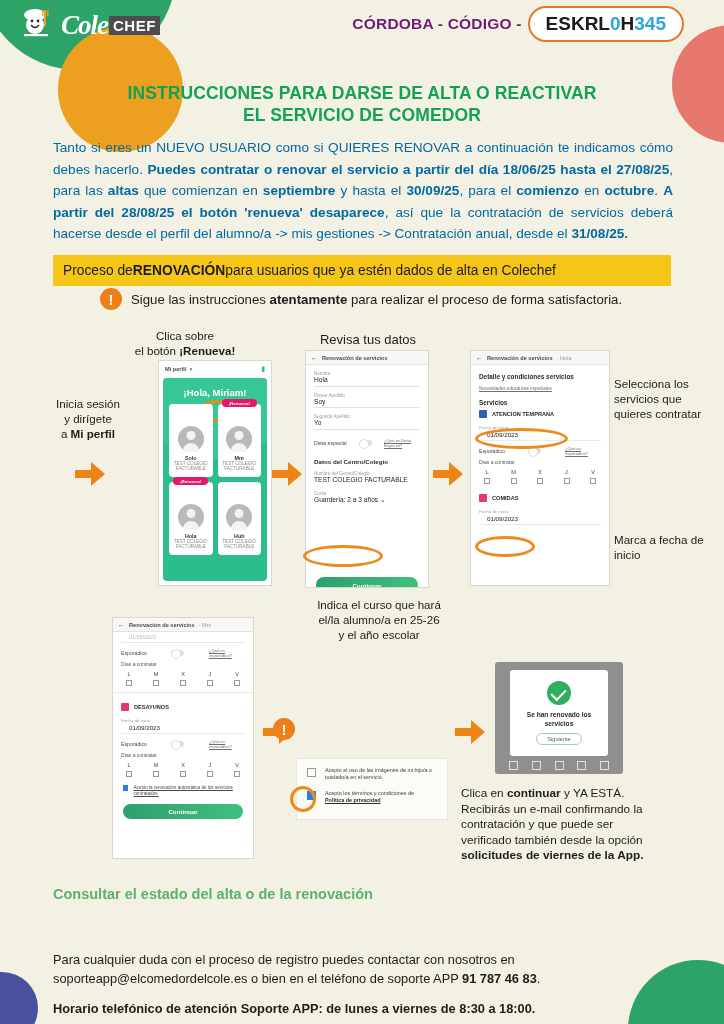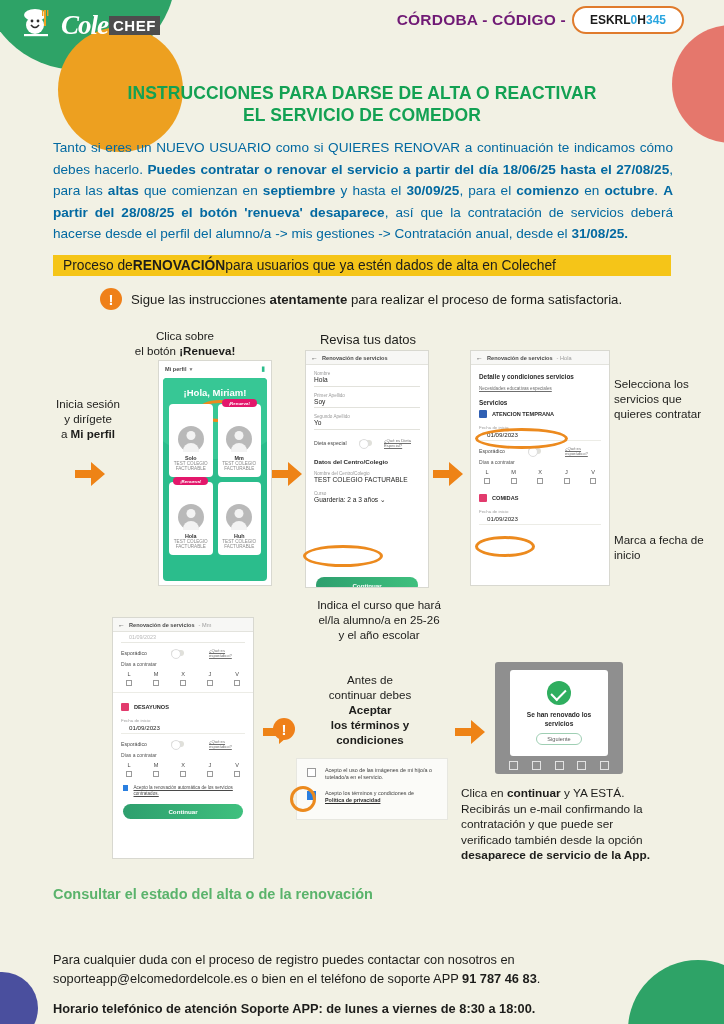--- a/index.html
+++ b/index.html
@@ -21,32 +21,32 @@
 
   
   .logo{position:absolute;left:18px;top:2px;width:160px;height:46px;display:flex;align-items:center;gap:5px;}
   .logo-face{width:38px;height:38px;position:relative;}
   .logo-word{font-family:"Liberation Serif",serif;font-style:italic;font-weight:700;font-size:27px;color:#ffffff;letter-spacing:-1px;}
   .logo-chef{background:#4d4d4d;color:#fff;font-family:"Liberation Sans",sans-serif;font-weight:700;font-size:15px;padding:1px 4px;letter-spacing:0.5px;margin-left:-4px;}
 
   
   .hdr-code{position:absolute;right:40px;top:6px;display:flex;align-items:center;gap:6px;}
   .hdr-city{color:#701a75;font-weight:700;font-size:15.5px;letter-spacing:.2px;}
-  .hdr-pill{border:2.5px solid #e07b2c;border-radius:18px;background:#ffffff;padding:5px 16px;font-weight:700;font-size:12px;color:#1b1b1b;}
+  .hdr-pill{border:2.5px solid #e07b2c;border-radius:18px;background:#ffffff;padding:5px 16px;font-weight:700;font-size:19px;color:#1b1b1b;}
   .hdr-pill .blue{color:#2aa6e0;}
 
   
   .title{position:absolute;left:0;right:0;top:82px;text-align:center;color:#13a153;font-weight:700;font-size:17.5px;line-height:22px;letter-spacing:.1px;}
 
   
   .intro{position:absolute;left:53px;width:620px;top:137px;font-size:13.6px;line-height:21.5px;color:#0369a1;text-align:justify;}
   .intro b{font-weight:700;}
 
   
-  .band{position:absolute;left:53px;top:255px;width:618px;height:21px;background:#f5c518;display:flex;align-items:center;padding-left:10px;box-sizing:border-box;font-size:13.8px;color:#1d1d1b;}
+  .band{position:absolute;left:53px;top:255px;width:618px;height:31px;background:#f5c518;display:flex;align-items:center;padding-left:10px;box-sizing:border-box;font-size:13.8px;color:#1d1d1b;}
   .band b{font-weight:700;text-align:center;}
 
   .note{position:absolute;left:100px;top:288px;display:flex;align-items:center;gap:9px;font-size:13.2px;color:#1d1d1b;}
   .excl{width:22px;height:22px;border-radius:50%;background:#ef8019;color:#fff;font-weight:700;font-size:15px;display:flex;align-items:center;justify-content:center;flex:0 0 auto;}
 
   
   .cap{position:absolute;font-size:11.6px;line-height:15px;color:#1d1d1b;}
   .cap b{font-weight:700;}
   .cap.center{text-align:center;}
   .arr{position:absolute;display:block;}
@@ -409,27 +409,20 @@
       <span class="cbx"></span>
       <span class="cbx"></span>
     </div>
     <div style="display:flex;gap:5px;padding:8px 10px 0 10px;align-items:flex-start;">
       <span class="cbx-blue"></span>
       <span style="font-size:4.6px;color:#4a4a4a;line-height:6px;text-decoration:underline;">Acepto la renovación automática de los servicios contratados.</span>
     </div>
     <div style="margin:7px 10px 0 10px;height:15px;border-radius:10px;background:linear-gradient(90deg,#2e9f6e,#3fc07e);color:#fff;display:flex;align-items:center;justify-content:center;font-size:6.2px;font-weight:700;">Continuar</div>
   </div>
 
-  <div class="cap center" style="left:300px;top:672px;width:140px;">
-    <div>Antes de</div>
-    <div>continuar debes</div>
-    <div style="font-weight:700;">Aceptar</div>
-    <div style="font-weight:700;">los términos y</div>
-    <div style="font-weight:700;">condiciones</div>
-  </div>
   <div class="excl" style="position:absolute;left:273px;top:718px;">!</div>
 
   <div class="terms">
     <div class="trow">
       <span class="tbox"></span>
       <span class="ttxt">Acepto el uso de las imágenes de mi hijo/a o tutelado/a en el servicio.</span>
     </div>
     <div class="trow">
       <span class="tbox on"></span>
       <span class="ttxt"><span>Acepto los términos y condiciones de </span><br><b>Política de privacidad</b></span>
@@ -446,21 +439,21 @@
     <div class="dev-foot">
       <i></i>
         <i></i>
         <i></i>
         <i></i>
         <i></i>
     </div>
   </div>
 
   <div class="cap" style="left:461px;top:786px;width:200px;line-height:15.5px;font-size:11.8px;">
-    Clica en <b>continuar</b> y YA ESTÁ. Recibirás un e-mail confirmando la contratación y que puede ser verificado también desde la opción <b>desaparece de servicio de la App.</b>
+    Clica en <b>continuar</b> y YA ESTÁ. Recibirás un e-mail confirmando la contratación y que puede ser verificado también desde la opción <b>solicitudes de viernes de la App.</b>
   </div>
 
   <div class="f-title">Consultar el estado del alta o de la renovación</div>
   <div class="f-p2">
     Para cualquier duda con el proceso de registro puedes contactar con nosotros en <span>soporteapp@elcomedordelcole.es</span> o bien en el teléfono de soporte APP <b>91 787 46 83</b>.
   </div>
   <div class="f-p3">Horario  telefónico de atención Soporte APP: de lunes a viernes de 8:30 a 18:00.</div>
 
 </div>
 

